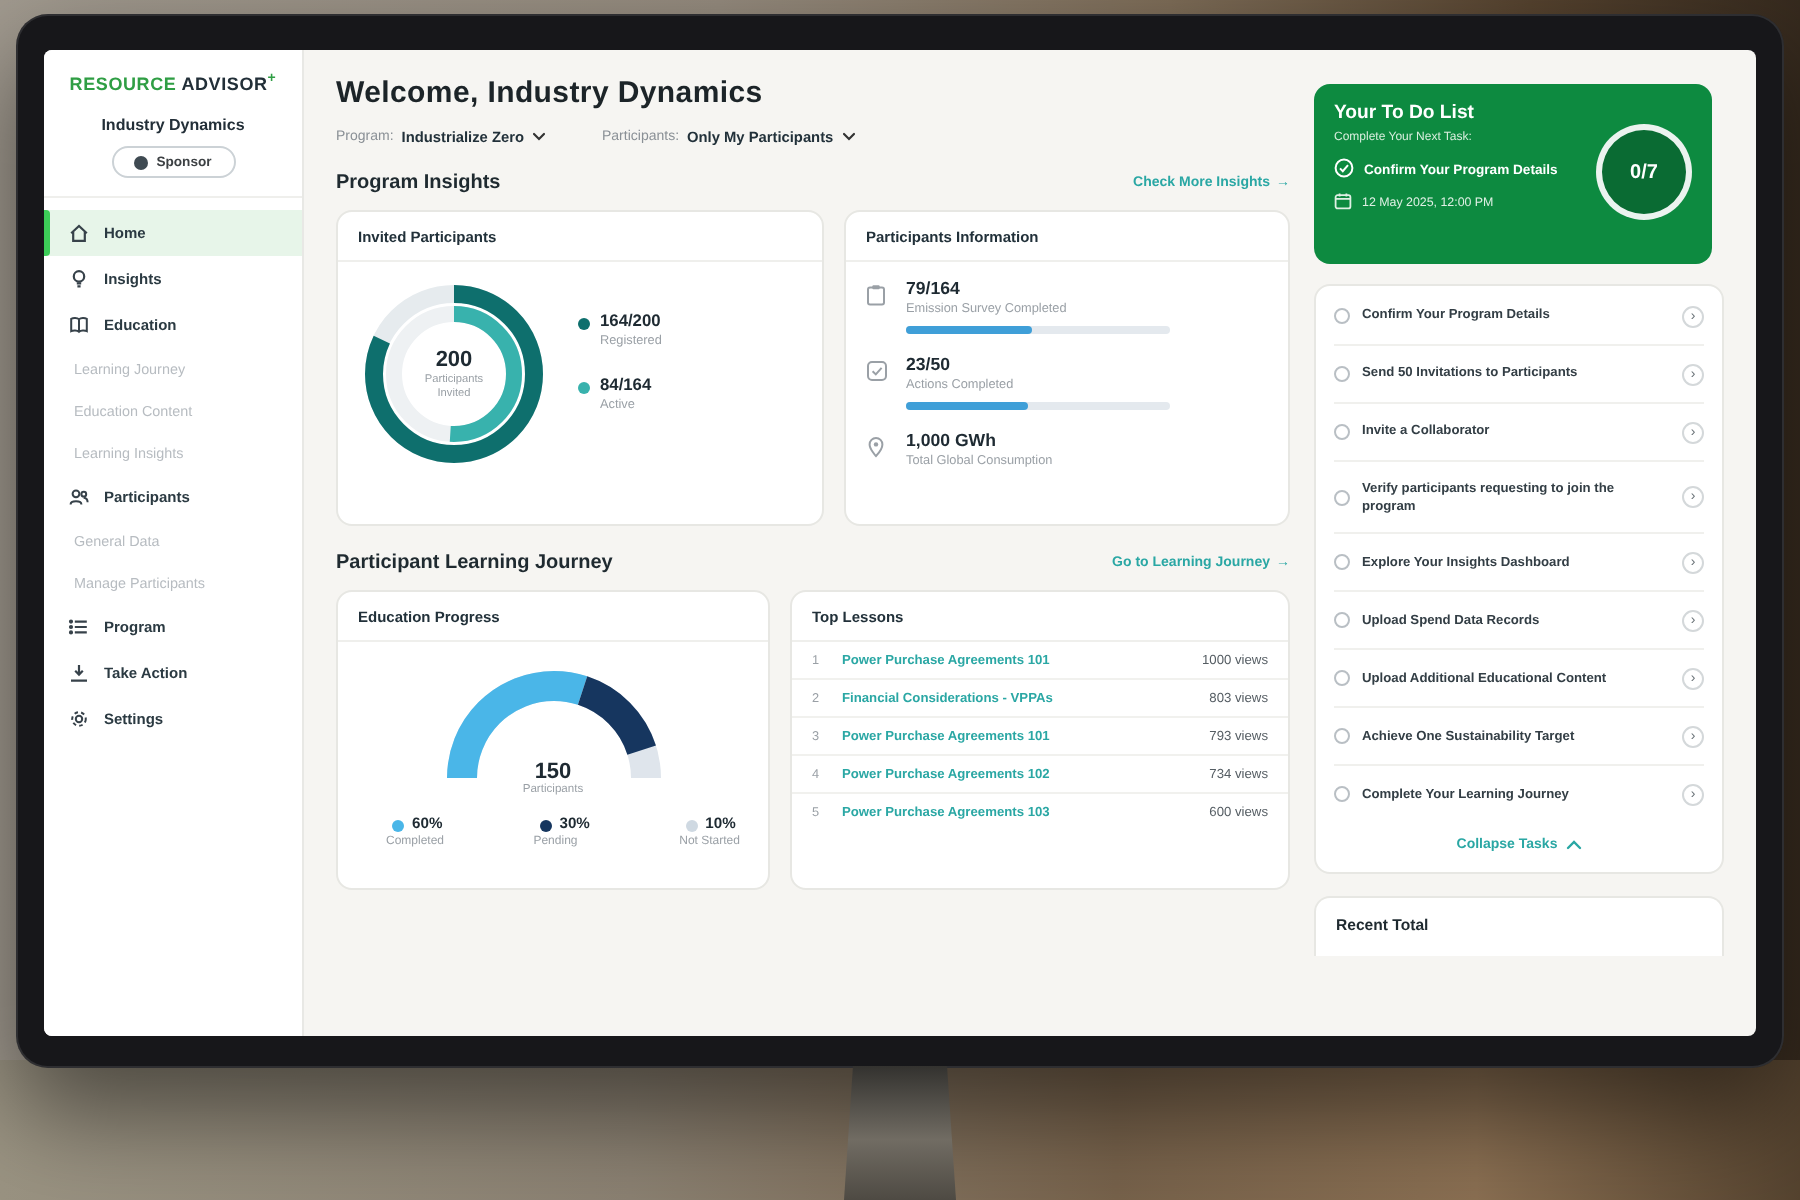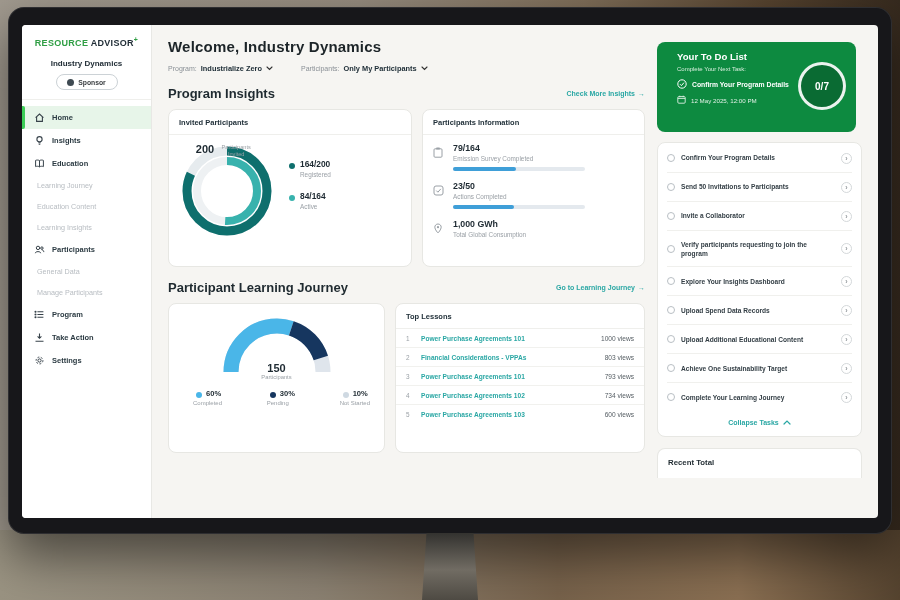--- a/index.html
+++ b/index.html
@@ -43,30 +43,30 @@
 
   
   .main { flex:0 0 505px; width:505px; padding:13px 12px 0 16px; }
   .welcome { font-size:15px; font-weight:bold; color:#1c2428; letter-spacing:.2px; }
   .filters { display:flex; gap:28px; align-items:center; margin-top:9px; }
   .fgroup { display:flex; align-items:center; cursor:pointer; }
   .f-label { font-size:7px; color:#8a9096; }
   .f-value { font-size:7.4px; font-weight:bold; color:#22313a; margin-left:4px; }
   .fchev { margin-left:4px; display:flex; }
   .sec-row { display:flex; justify-content:space-between; align-items:center; margin-top:13px; margin-bottom:8px; }
-  .sec-title { font-size:13px; font-weight:bold; color:#1f2a30; }
+  .sec-title { font-size:10px; font-weight:bold; color:#1f2a30; }
   .sec-link { display:flex; align-items:center; gap:3px; font-size:7px; font-weight:bold; color:#2aa7a4; cursor:pointer; }
   .cards { display:flex; gap:10px; }
   .card { background:#fff; border:1px solid #e7e7e3; border-radius:8px; overflow:hidden; }
   .card-title { font-size:7.5px; font-weight:bold; color:#22313a; padding:8px 10px 7px; border-bottom:1px solid #efefec; }
 
   .card-invited { flex:0 0 244px; width:244px; height:158px; }
   .invited-body { display:flex; align-items:center; padding:8px 10px; gap:14px; }
   .donut-wrap { position:relative; width:96px; height:96px; flex:0 0 96px; }
-  .donut-center { position:absolute; inset:0; display:flex; flex-direction:row; justify-content:center; text-align:center; }
+  .donut-center { position:absolute; inset:0; display:flex; flex-direction:column; align-items:center; justify-content:center; text-align:center; }
   .donut-center .v { font-size:11px; font-weight:bold; color:#1e2a32; }
   .donut-center .l { font-size:5.6px; color:#9aa0a6; width:44px; line-height:1.25; margin-top:1px; }
   .leg-item { margin-bottom:13px; }
   .leg-top { display:flex; align-items:flex-end; gap:5px; }
   .leg-dot { width:6px; height:6px; border-radius:50%; }
   .leg-val { font-size:8.4px; font-weight:bold; color:#1e2a32; }
   .leg-lab { font-size:6.4px; color:#9aa0a6; margin:2px 0 0 11px; }
 
   .card-info { flex:1; height:158px; }
   .stat { display:flex; gap:8px; padding:8px 10px 2px; }
@@ -90,21 +90,21 @@
   .card-lessons { flex:1; height:150px; }
   .lesson-row { display:flex; align-items:center; gap:8px; padding:5.5px 10px; border-bottom:1px solid #f1f1ee; cursor:pointer; }
   .lesson-row:last-child { border-bottom:none; }
   .lr-rank { font-size:6.4px; color:#9aa0a6; width:7px; }
   .lr-title { flex:1; font-size:6.6px; font-weight:bold; color:#2aa7a4; }
   .lr-views { font-size:6.6px; color:#555d63; }
 
   
   .rightcol { flex:0 0 221px; width:221px; padding:17px 16px 0 0; }
   .todo-green { position:relative; width:199px; height:90px; background:#0d8a40; border-radius:8px;
-    color:#fff; padding:9px 20px; }
+    color:#fff; padding:9px 10px; }
   .tg-title { font-size:9.6px; font-weight:bold; }
   .tg-sub { font-size:6px; color:#d8eedd; margin-top:4px; }
   .tg-task { display:flex; align-items:center; gap:5px; margin-top:7px; font-size:6.8px; font-weight:bold; width:140px; }
   .tg-date { display:flex; align-items:center; gap:5px; margin-top:5px; font-size:6.2px; color:#dff0e4; }
   .tg-ring { position:absolute; right:10px; top:20px; width:48px; height:48px; border-radius:50%;
     background:#0a6b33; border:3px solid rgba(255,255,255,.92);
     display:flex; align-items:center; justify-content:center; font-size:10px; font-weight:bold;text-align:center; }
 
   .task-card { margin-top:10px; width:205px; background:#fff; border:1px solid #e7e7e3; border-radius:8px; padding:1px 9px; }
   .task-row { display:flex; align-items:center; gap:6px; padding:8.5px 0; border-bottom:1px solid #f0f0ed; cursor:pointer; }
@@ -335,20 +335,21 @@
           <span class="sec-title">Participant Learning Journey</span>
           <span class="sec-link">
             <span>Go to Learning Journey</span>
             <span>→</span>
           </span>
         </div>
 
         <div class="cards">
 
           <div class="card card-edu">
+            <div class="card-title">Education Progress</div>
             <div class="gauge-wrap">
               <svg width="116" height="62" viewBox="0 0 116 62">
                 <path d="M12 58 A46 46 0 0 1 104 58" fill="none" stroke="#dfe5ec" stroke-width="15"></path>
                 <path d="M12 58 A46 46 0 0 1 104 58" fill="none" stroke="#4ab6e8" stroke-width="15" stroke-dasharray="86.7 999"></path>
                 <path d="M12 58 A46 46 0 0 1 104 58" fill="none" stroke="#16365f" stroke-width="15" stroke-dasharray="0 86.7 43.4 999"></path>
               </svg>
               <div class="gauge-center">
                 <div class="v">150</div>
                 <div class="l">Participants</div>
               </div>

